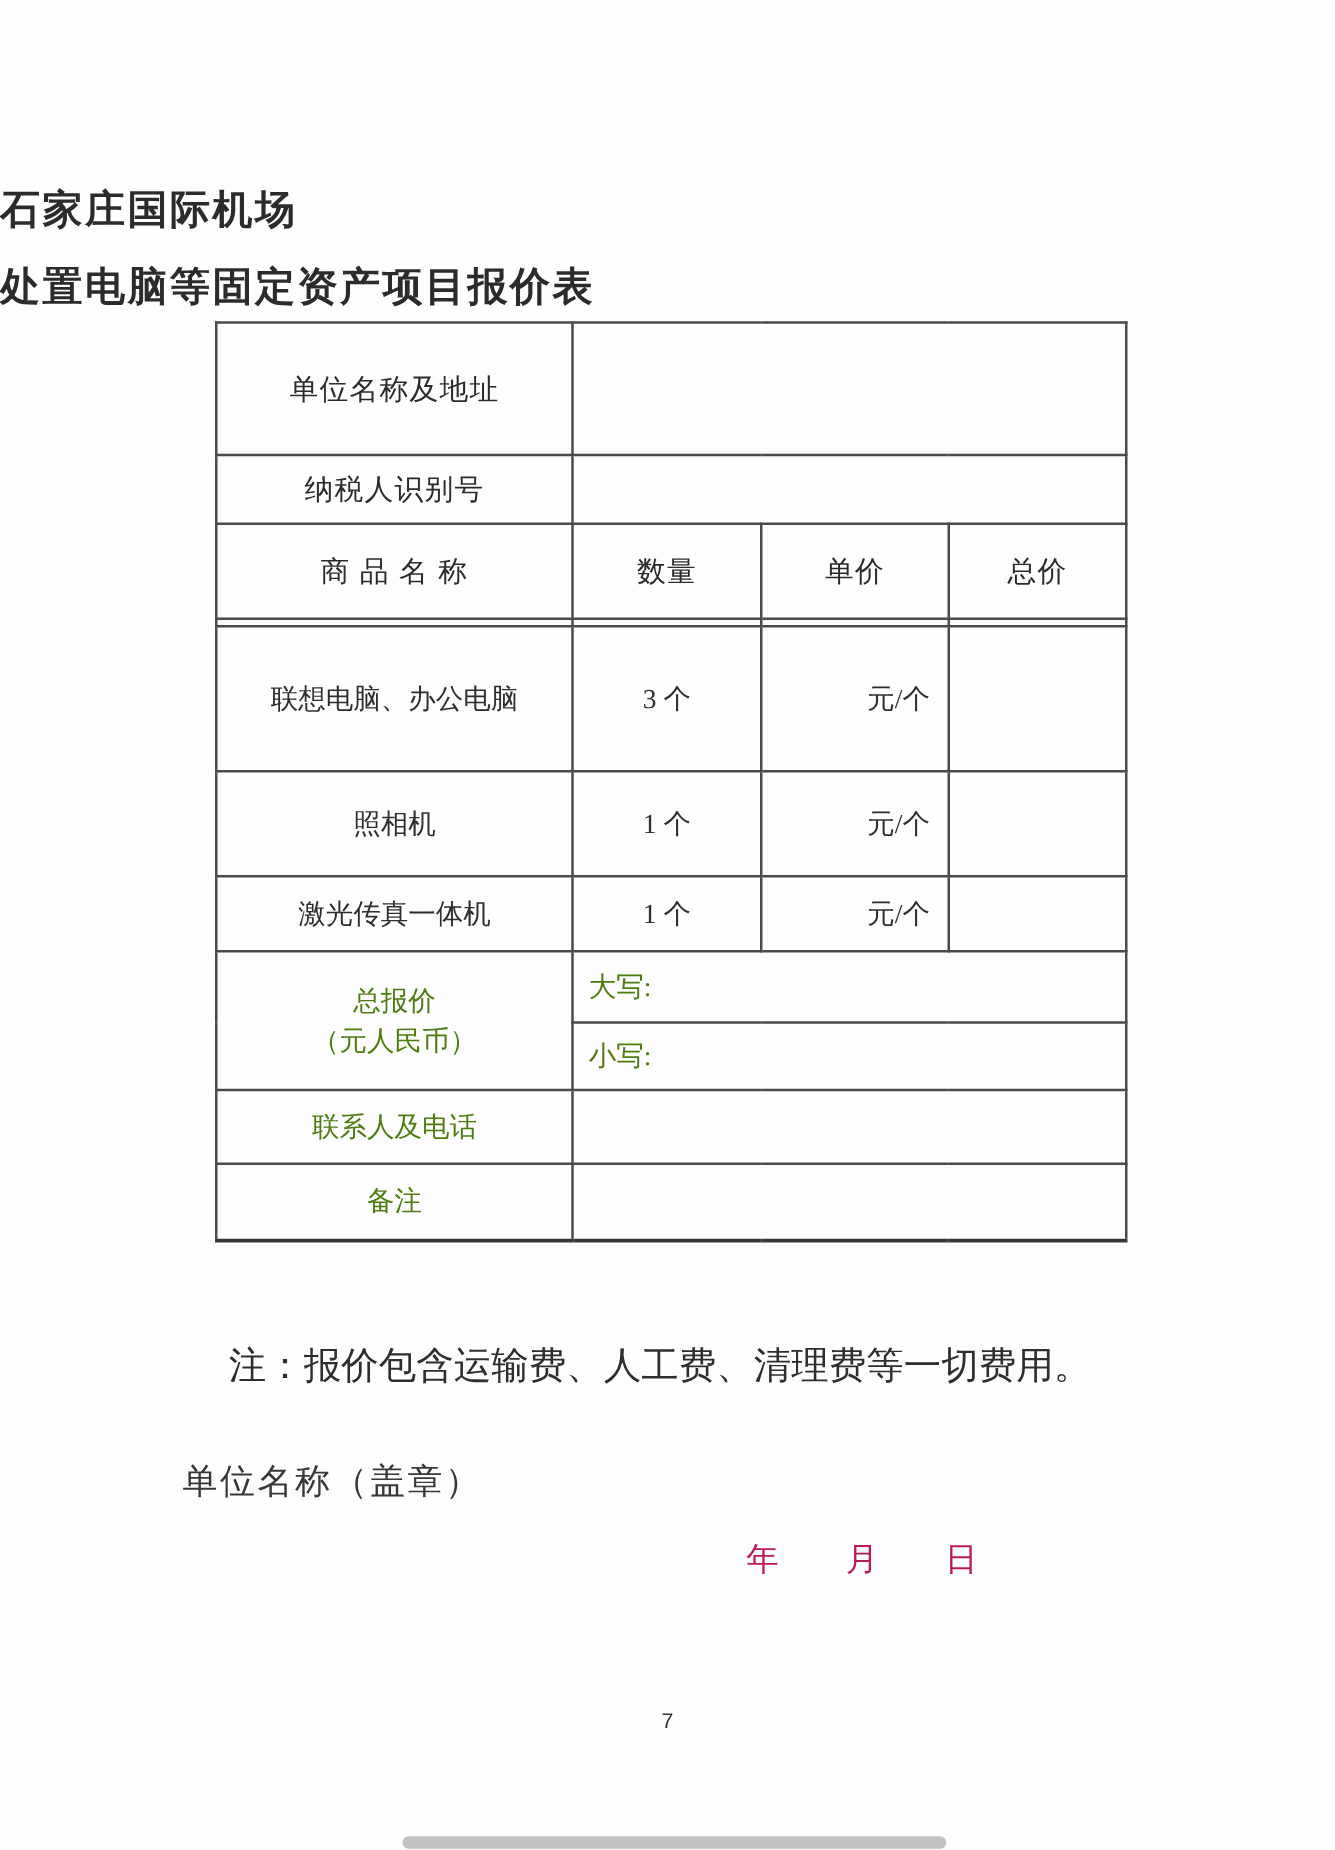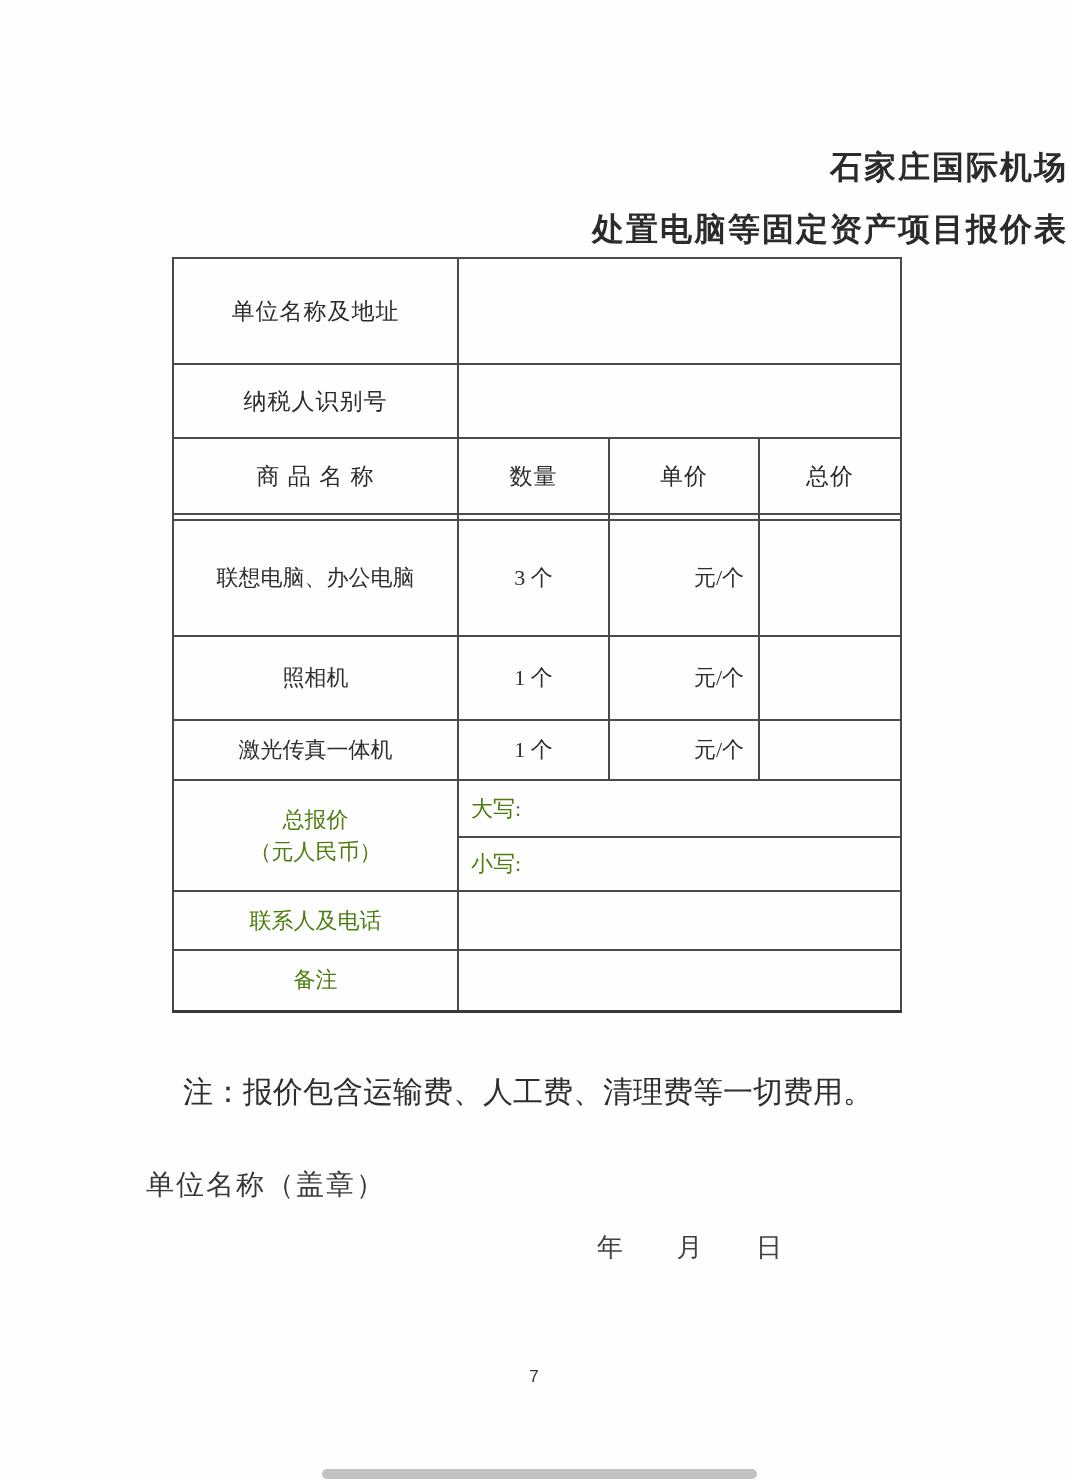--- a/index.html
+++ b/index.html
@@ -8,21 +8,21 @@
     width: 1068px;
     height: 1480px;
     background: #fefefe;
     overflow: hidden;
     font-family: "Liberation Serif", serif;
     color: #2b2b2b;
   }
   .title-line {
     position: absolute;
     left: 0; width: 100%;
-    text-align: right;
+    text-align: left;
     font-family: "Liberation Sans", sans-serif;
     font-weight: 700;
     font-size: 32px;
     letter-spacing: 2px;
     color: #2b2b2b;
   }
   .title-1 { top: 146px; }
   .title-2 { top: 208px; }
 
   table.quote {
@@ -82,21 +82,21 @@
     font-size: 28px;
     letter-spacing: 2px;
     color: #383838;
   }
   .date-line {
     position: absolute;
     left: 597px;
     top: 1230px;
     font-family: "Liberation Serif", serif;
     font-size: 26px;
-    color: #404040;
+    color: #be185d;
   }
   .date-line span { display: inline-block; }
   .date-line span.gap { margin-right: 47px; }
 
   .page-number {
     position: absolute;
     left: 0; width: 100%;
     top: 1367px;
     text-align: center;
     font-family: "Liberation Sans", sans-serif;
@@ -128,21 +128,21 @@
       <col style="width:150px">
       <col style="width:142px">
     </colgroup>
     <tbody>
 
       <tr style="height:106px;">
         <td class="lbl">单位名称及地址</td>
         <td colspan="3" class="body-cell"></td>
       </tr>
 
-      <tr style="height:74px;margin-left:12px;">
+      <tr style="height:55px;margin-left:12px;">
         <td class="lbl">纳税人识别号</td>
         <td colspan="3" class="body-cell"></td>
       </tr>
 
       <tr style="height:76px;">
         <td class="lbl">商 品 名 称</td>
         <td class="lbl">数量</td>
         <td class="lbl">单价</td>
         <td class="lbl">总价</td>
       </tr>

